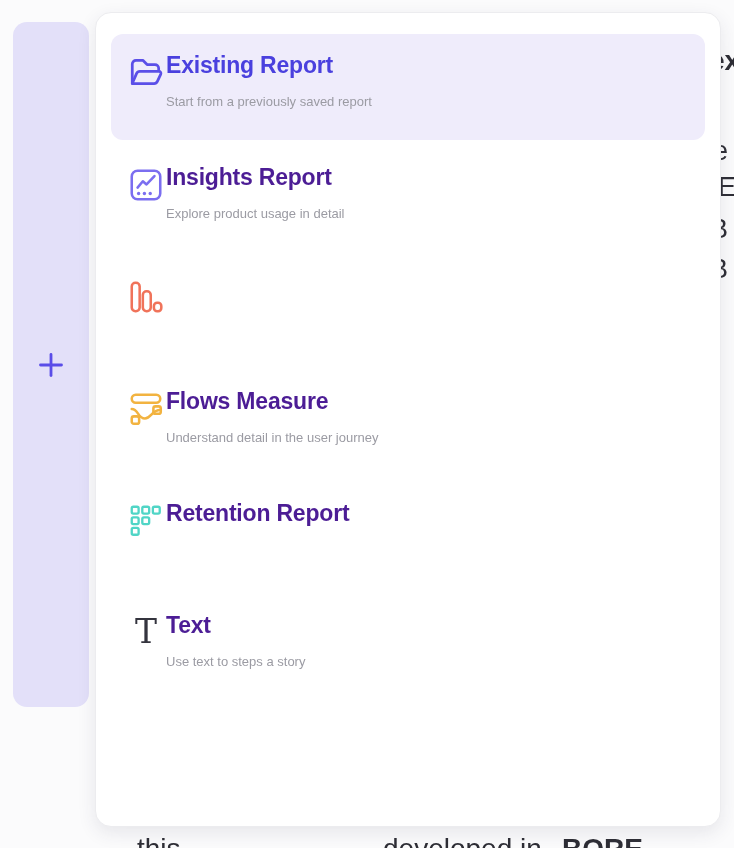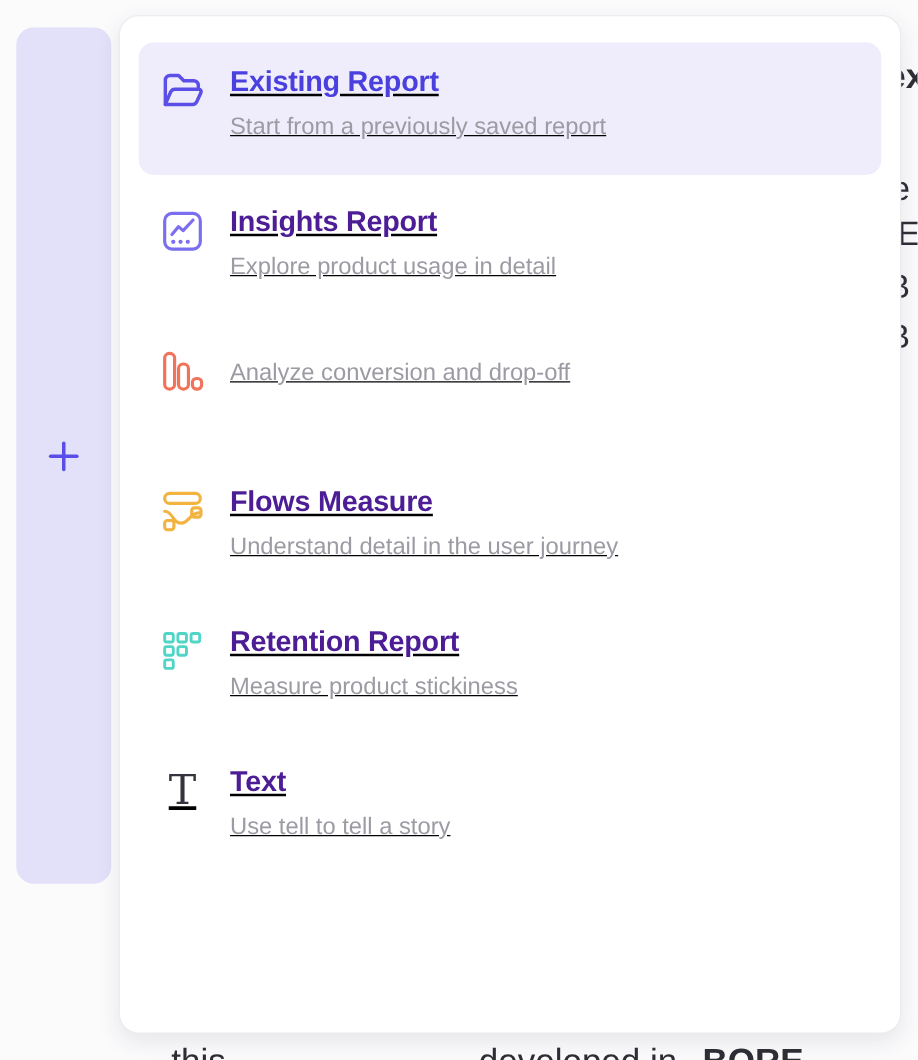--- a/index.html
+++ b/index.html
@@ -51,27 +51,25 @@
     left: 95px; top: 12px;
     width: 626px; height: 815px;
     background: #ffffff;
     border: 1px solid #ececef;
     border-radius: 16px;
     box-shadow: 0 6px 18px rgba(50, 50, 80, 0.10);
     padding: 21px 15px 16px 15px;
   }
   .menu-item {
     display: flex;
-    gap: 18px;
     height: 106px;
     padding: 18px 16px 0 15px;
     margin-bottom: 6px;
     border-radius: 12px;
     cursor: pointer;
-    text-decoration: underline;
   }
   .menu-item.active { background: #efecfb; }
   .item-icon {
     flex: 0 0 40px;
     width: 40px; height: 40px;
     margin-top: 2px;
     display: flex;
     align-items: flex-start;
     justify-content: center;
   }
@@ -79,21 +77,21 @@
   .item-title {
     font-size: 23px;
     line-height: 27px;
     font-weight: 600;
     letter-spacing: -0.2px;
     color: #4c1d95;
   }
   .menu-item.active .item-title { color: #4a40de; }
   .item-subtitle {
     margin-top: 11px;
-    font-size: 19px;
+    font-size: 13px;
     line-height: 24px;
     color: #9b9ba3;
   }
   .serif-t {
     font-family: "DejaVu Serif", "Liberation Serif", serif;
     font-size: 33px;
     line-height: 36px;
     font-weight: 500;
     color: #34343e;
   }
@@ -160,21 +158,20 @@
     <div class="item-icon">
       <svg width="38" height="38" viewBox="0 0 36 36" fill="none">
         <g stroke="#f0735a" stroke-width="2.4" stroke-linejoin="round">
           <rect x="4.5" y="4.5" width="7.5" height="27" rx="3.5"></rect>
           <rect x="15" y="12.5" width="7.5" height="19" rx="3.5"></rect>
           <rect x="25.5" y="23.5" width="7" height="8" rx="3"></rect>
         </g>
       </svg>
     </div>
     <div class="item-text">
-      <div class="item-subtitle">Analyze conversion and drop-off</div>
     </div>
   </div>
 
   <div class="menu-item">
     <div class="item-icon">
       <svg width="38" height="38" viewBox="0 0 36 36" fill="none">
         <g stroke="#f2b340" stroke-width="2.4" stroke-linecap="round" stroke-linejoin="round">
           <rect x="4.5" y="4.5" width="27" height="7.5" rx="3.75"></rect>
           <rect x="4.5" y="25" width="7" height="7" rx="2"></rect>
           <rect x="25" y="15.5" width="7" height="7" rx="2"></rect>
@@ -196,28 +193,27 @@
           <rect x="14.5" y="4.5" width="6.5" height="6.5" rx="1.5"></rect>
           <rect x="24.5" y="4.5" width="6.5" height="6.5" rx="1.5"></rect>
           <rect x="4.5" y="14.5" width="6.5" height="6.5" rx="1.5"></rect>
           <rect x="14.5" y="14.5" width="6.5" height="6.5" rx="1.5"></rect>
           <rect x="4.5" y="24.5" width="6.5" height="6.5" rx="1.5"></rect>
         </g>
       </svg>
     </div>
     <div class="item-text">
       <div class="item-title">Retention Report</div>
-      <div class="item-subtitle">Measure product stickiness</div>
     </div>
   </div>
 
   <div class="menu-item">
     <div class="item-icon">
       <span class="serif-t">T</span>
     </div>
     <div class="item-text">
       <div class="item-title">Text</div>
-      <div class="item-subtitle">Use tell to tell a story</div>
+      <div class="item-subtitle">Use text to steps a story</div>
     </div>
   </div>
 
 
 </div>
 
 </body></html>

